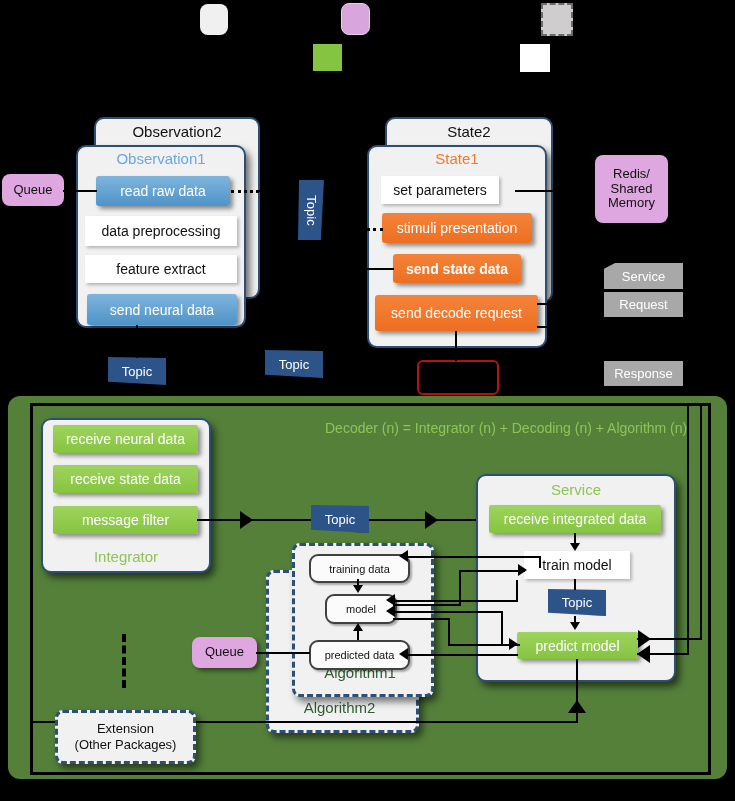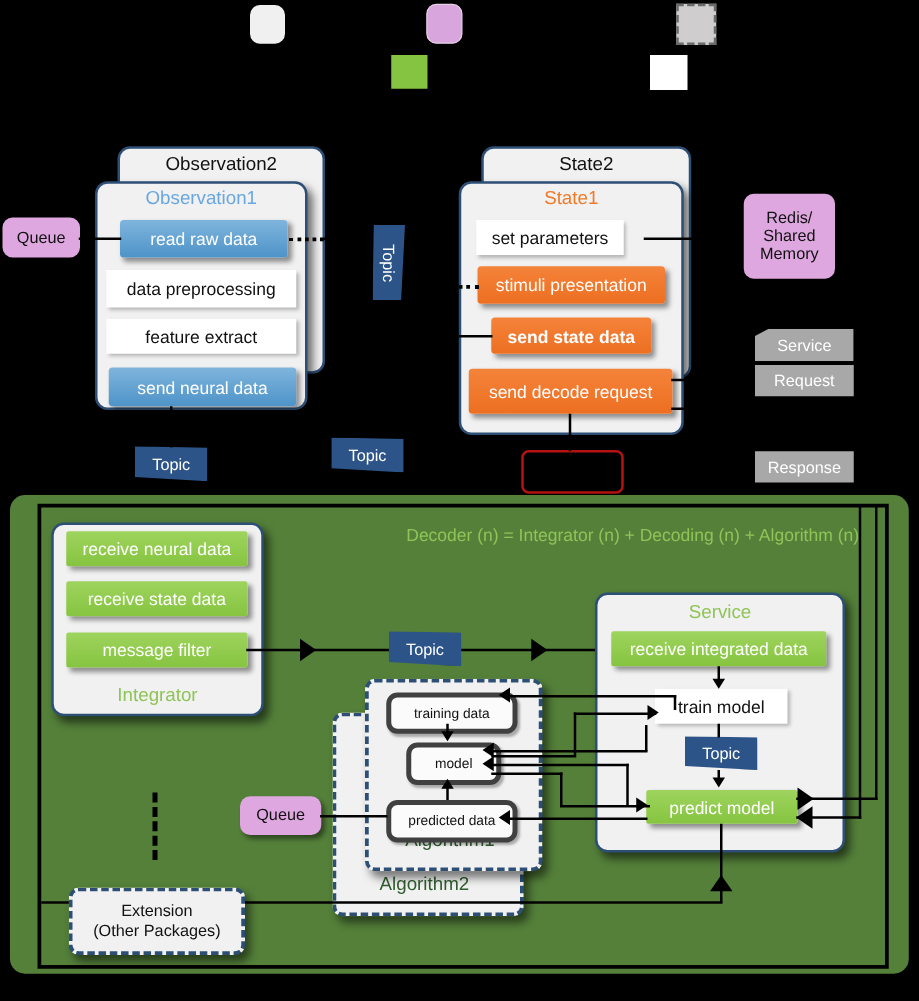--- a/index.html
+++ b/index.html
@@ -56,21 +56,21 @@
   
   .decoder-outer{position:absolute;background:#54803a;border-radius:12px;
                  box-shadow:5px 6px 8px rgba(0,0,0,.6);}
   .decoder-inner{position:absolute;border:3px solid #000;background:transparent;}
   .decoder-caption{position:absolute;color:#8fc457;font-size:14px;white-space:nowrap;}
 
   
   .algo{position:absolute;background:#f1f1f1;border:3px dashed #2d4f75;border-radius:8px;
         box-shadow:4px 5px 7px rgba(0,0,0,.5);}
   .algo-title{position:absolute;color:#2f5d2f;font-size:15px;width:100%;text-align:center;}
-  .node{position:absolute;background:#fbfbfb;border:4px solid #404040;border-radius:9px;
+  .node{position:absolute;background:#fbfbfb;border:2px solid #404040;border-radius:9px;
         font-size:11px;color:#111;display:flex;align-items:center;justify-content:center;
         box-shadow:2px 2px 2px rgba(0,0,0,.3);}
   .ext{position:absolute;background:#f1f1f1;border:3px dashed #2d4f75;border-radius:8px;
        font-size:13px;color:#111;display:flex;flex-direction:column;align-items:center;
        justify-content:center;line-height:1.25;box-shadow:4px 5px 7px rgba(0,0,0,.5);}
 
   
   .ln{position:absolute;background:#000;}
   .ln.w{height:2px;} .ln.h{width:2px;}
   .ln-dash-h{position:absolute;height:0;border-top:3px dotted #000;}

